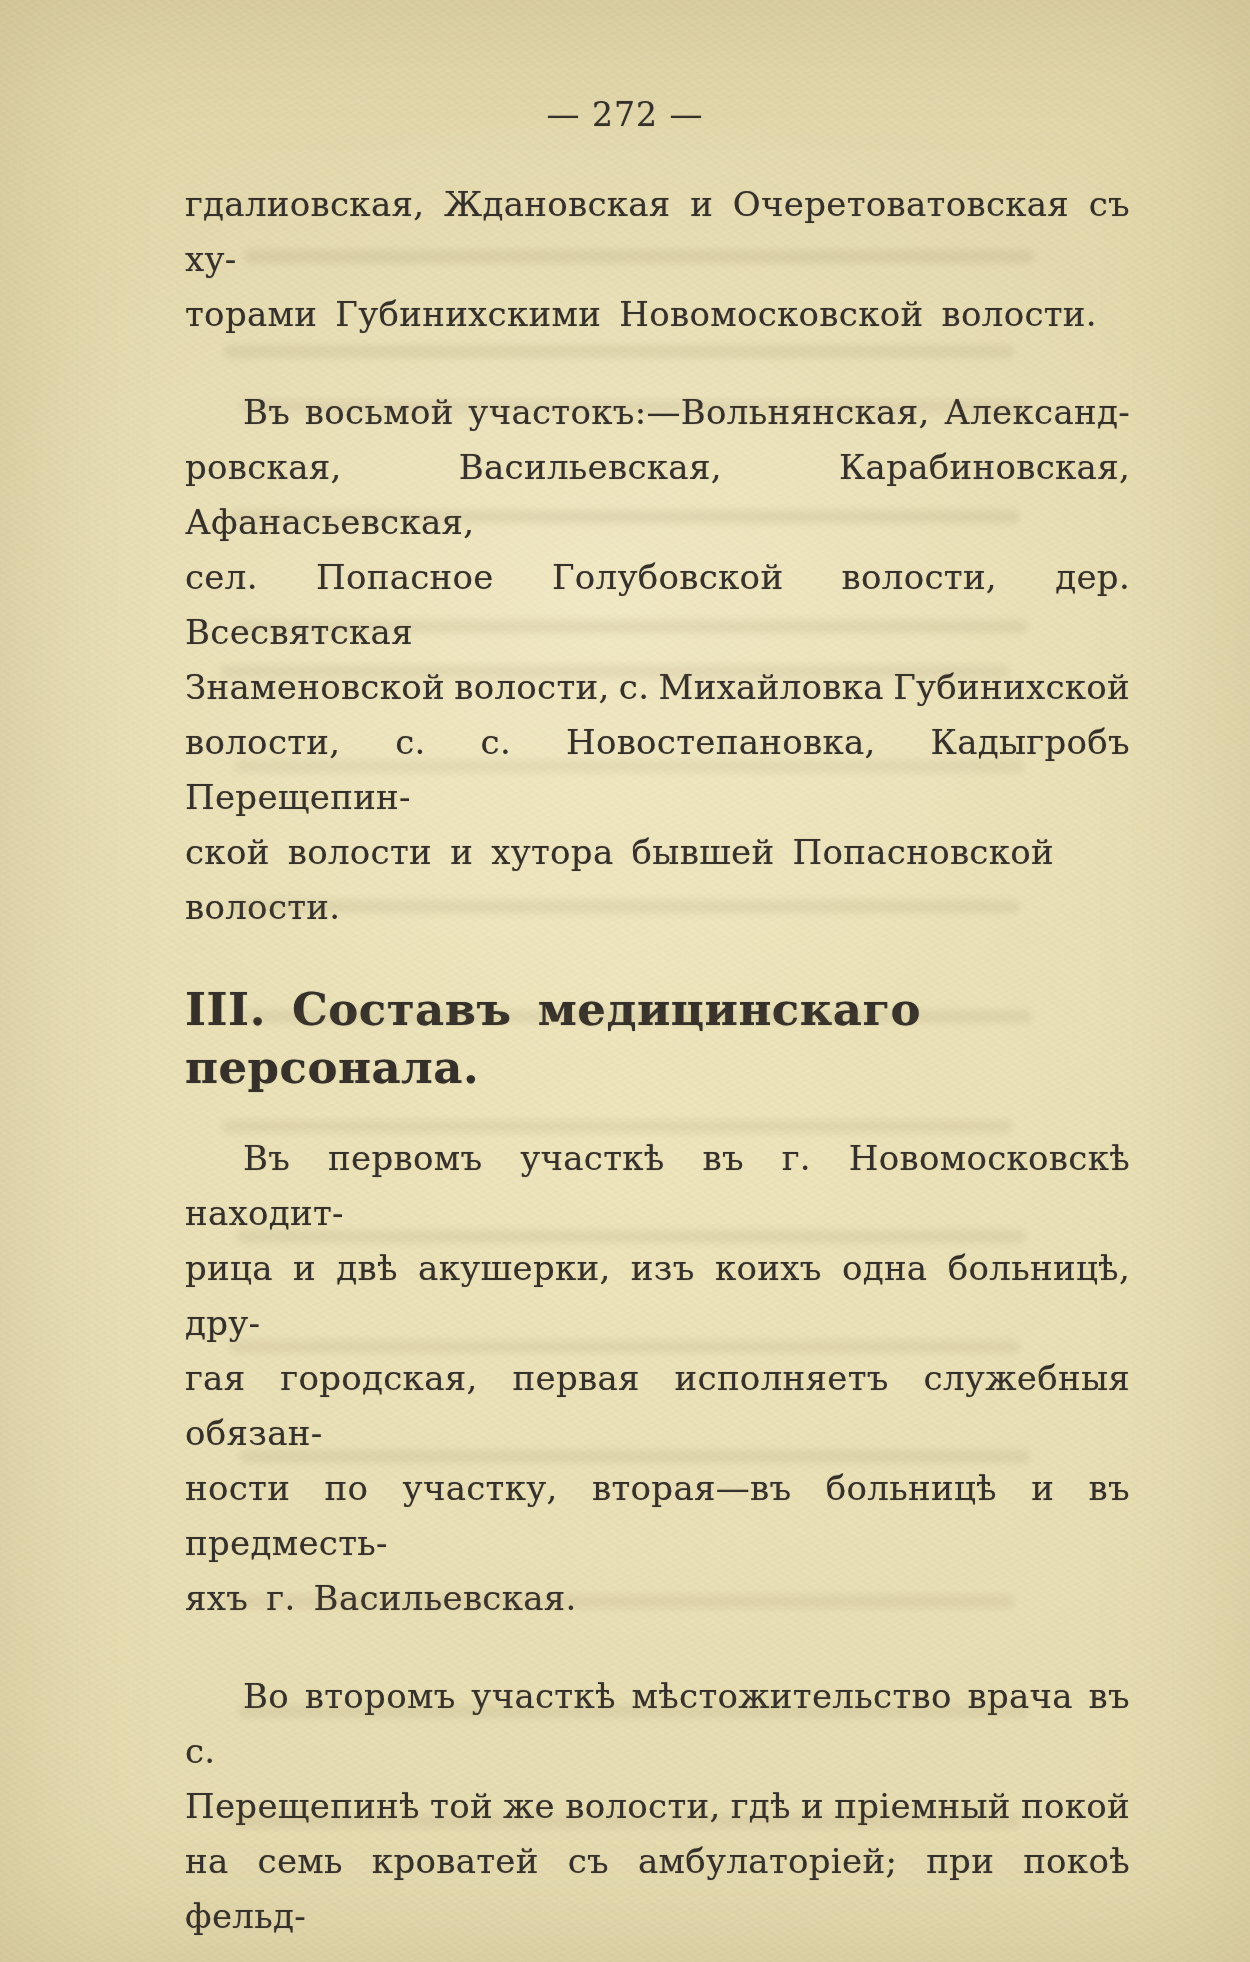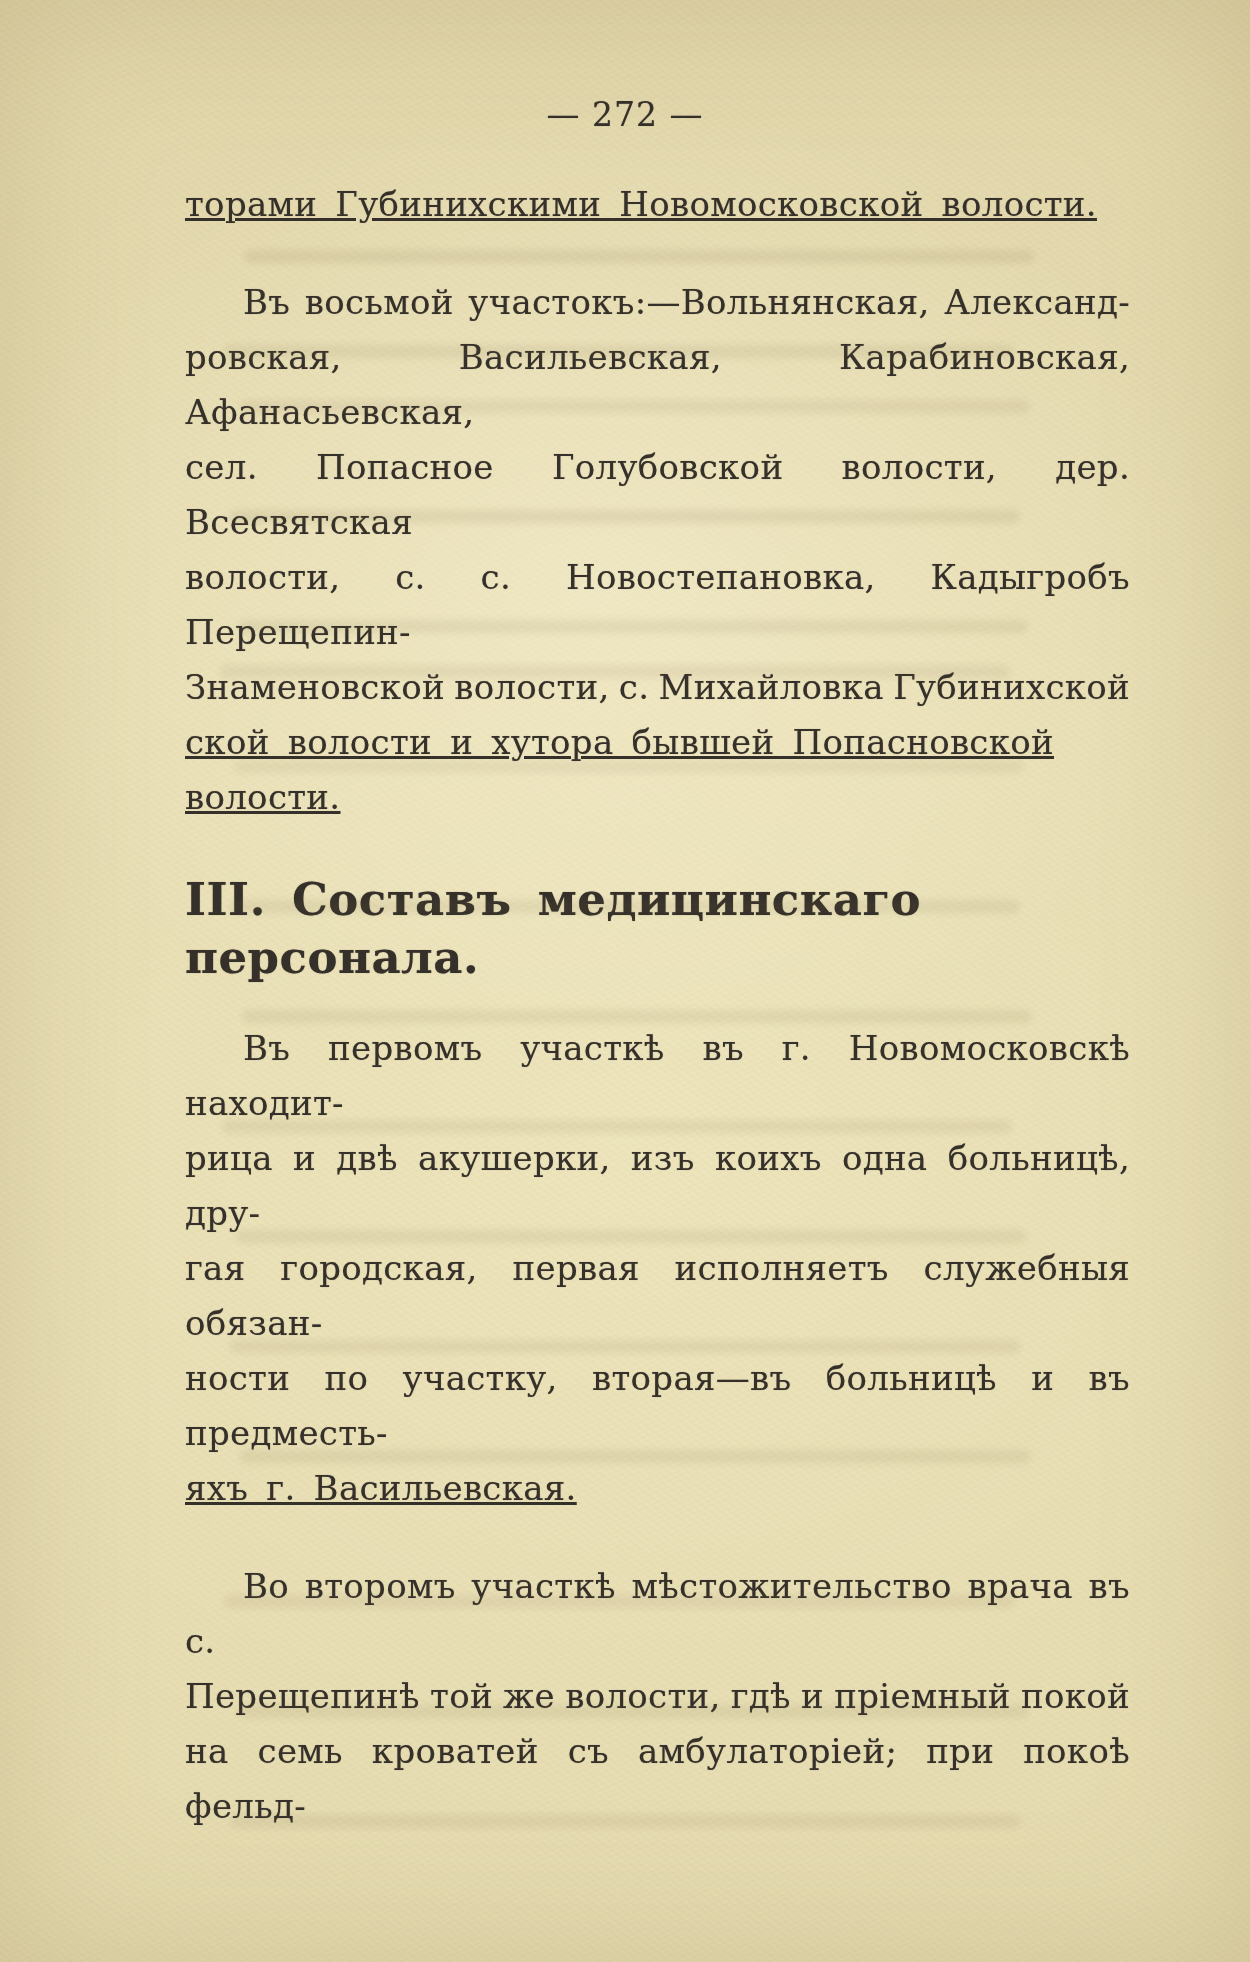--- a/index.html
+++ b/index.html
@@ -66,21 +66,20 @@
     word-spacing: -2px;
     text-align: justify;
     text-align-last: justify;
     text-shadow: 0 0 1px rgba(55,48,38,0.40);
   }
   .line.indent { text-indent: 58px; }
   .line.end {
     text-align: left;
     text-align-last: left;
     word-spacing: 7px;
-    text-decoration: underline;
   }
   .heading {
     margin: 46px 0 34px 0;
     font-size: 45px;
     line-height: 58px;
     font-weight: bold;
     letter-spacing: 0.5px;
     word-spacing: 10px;
     text-align: left;
     text-shadow: 0 0 1px rgba(50,43,33,0.5);
@@ -89,29 +88,30 @@
 </head>
 <body>
 
 <div class="page">
 
   <div class="bleed"></div>
 
   <div class="pageno">— 272 —</div>
 
   <div class="para">
+    <div class="line">гдалиовская, Ждановская и Очеретоватовская съ ху-</div>
     <div class="line end">торами Губинихскими Новомосковской волости.</div>
   </div>
 
   <div class="para">
     <div class="line indent">Въ восьмой участокъ:—Вольнянская, Александ-</div>
     <div class="line">ровская, Васильевская, Карабиновская, Афанасьевская,</div>
     <div class="line">сел. Попасное Голубовской волости, дер. Всесвятская</div>
+    <div class="line">Знаменовской волости, с. Михайловка Губинихской</div>
     <div class="line">волости, с. с. Новостепановка, Кадыгробъ Перещепин-</div>
-    <div class="line">Знаменовской волости, с. Михайловка Губинихской</div>
     <div class="line end">ской волости и хутора бывшей Попасновской волости.</div>
   </div>
 
   <h2 class="heading">III. Составъ медицинскаго персонала.</h2>
 
   <div class="para">
     <div class="line indent">Въ первомъ участкѣ въ г. Новомосковскѣ находит-</div>
     <div class="line">рица и двѣ акушерки, изъ коихъ одна больницѣ, дру-</div>
     <div class="line">гая городская, первая исполняетъ служебныя обязан-</div>
     <div class="line">ности по участку, вторая—въ больницѣ и въ предместь-</div>

